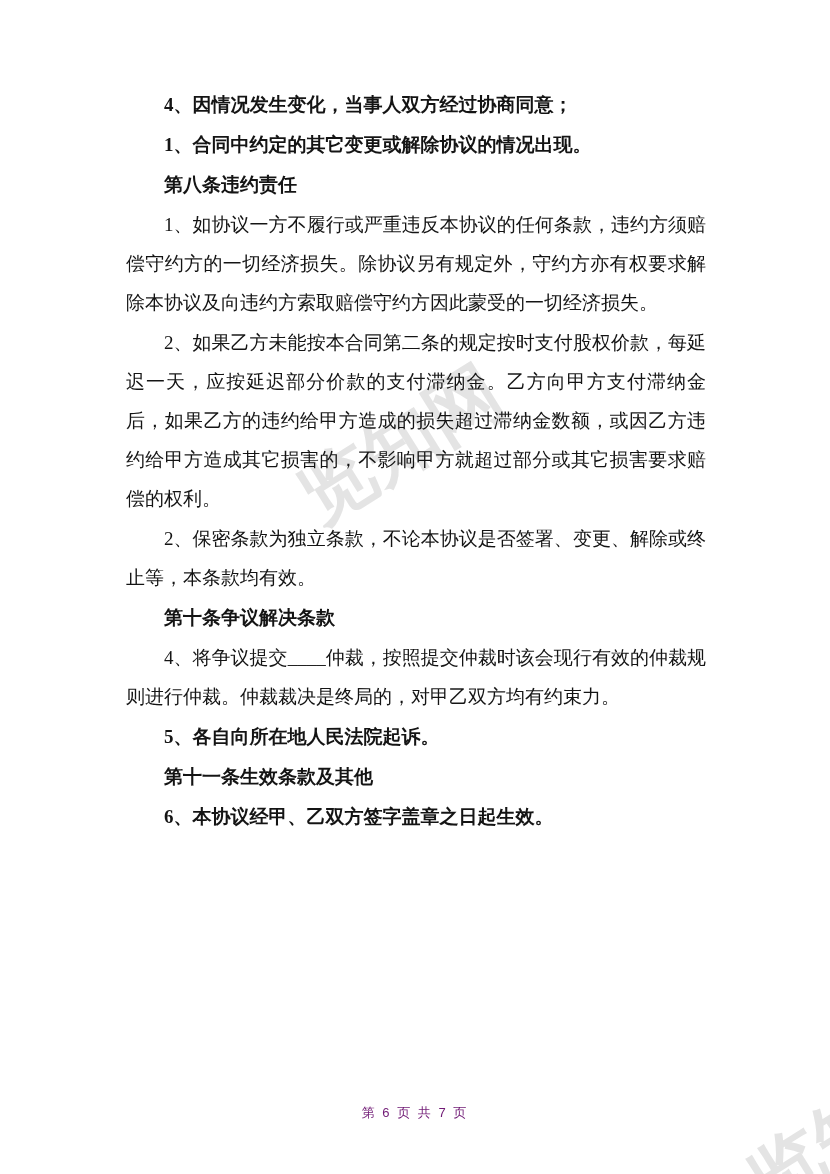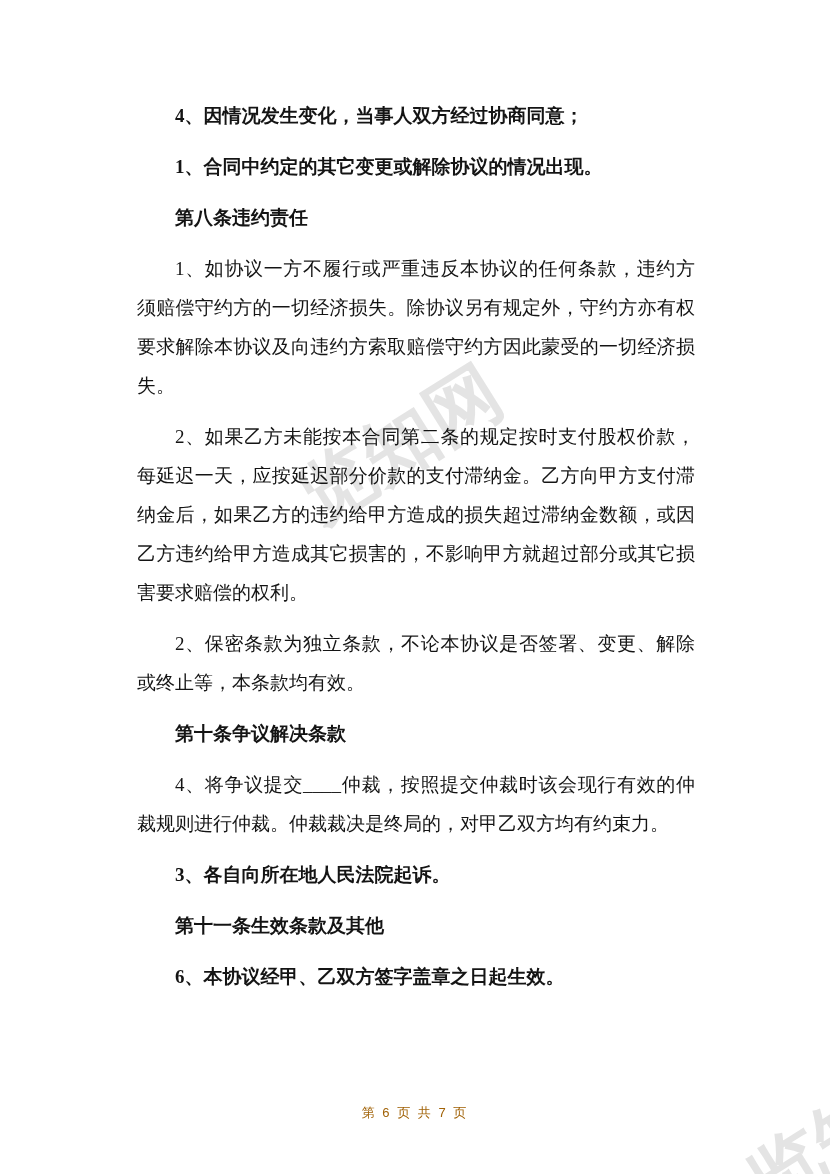--- a/index.html
+++ b/index.html
@@ -20,21 +20,21 @@
     position: absolute;
     top: 84px;
     left: 125px;
     width: 582px;
     font-size: 19px;
     line-height: 39px;
     text-align: justify;
     text-justify: inter-ideograph;
   }
   .para {
-    margin: 12px;
+    margin: 1px;
     text-indent: 2em;
     word-break: break-all;
   }
   .para.heading {
     font-weight: bold;
   }
   .para.item-bold {
     font-weight: bold;
   }
   .para.body {
@@ -60,41 +60,41 @@
     transform: rotate(-32deg);
   }
   .footer {
     position: absolute;
     bottom: 52px;
     left: 0;
     width: 100%;
     text-align: center;
     font-size: 13px;
     letter-spacing: 2px;
-    color: #a16207;
+    color: #701a75;
     font-family: "Liberation Sans", "DejaVu Sans", sans-serif;
   }
 </style>
 </head>
 <body>
 
 <div class="page">
 
   <div class="watermark center">览知网</div>
 
   <div class="content">
       <div class="para item-bold">4、因情况发生变化，当事人双方经过协商同意；</div>
       <div class="para item-bold">1、合同中约定的其它变更或解除协议的情况出现。</div>
       <div class="para heading">第八条违约责任</div>
       <div class="para body">1、如协议一方不履行或严重违反本协议的任何条款，违约方须赔偿守约方的一切经济损失。除协议另有规定外，守约方亦有权要求解除本协议及向违约方索取赔偿守约方因此蒙受的一切经济损失。</div>
       <div class="para body">2、如果乙方未能按本合同第二条的规定按时支付股权价款，每延迟一天，应按延迟部分价款的支付滞纳金。乙方向甲方支付滞纳金后，如果乙方的违约给甲方造成的损失超过滞纳金数额，或因乙方违约给甲方造成其它损害的，不影响甲方就超过部分或其它损害要求赔偿的权利。</div>
       <div class="para body">2、保密条款为独立条款，不论本协议是否签署、变更、解除或终止等，本条款均有效。</div>
       <div class="para heading">第十条争议解决条款</div>
       <div class="para body">4、将争议提交____仲裁，按照提交仲裁时该会现行有效的仲裁规则进行仲裁。仲裁裁决是终局的，对甲乙双方均有约束力。</div>
-      <div class="para item-bold">3、各自向所在地人民法院起诉。</div>
+      <div class="para item-bold">5、各自向所在地人民法院起诉。</div>
       <div class="para heading">第十一条生效条款及其他</div>
       <div class="para item-bold">6、本协议经甲、乙双方签字盖章之日起生效。</div>
     </div>
 
   <div class="watermark corner">览知网</div>
 
   <div class="footer">第 6 页 共 7 页</div>
 
 </div>
 

